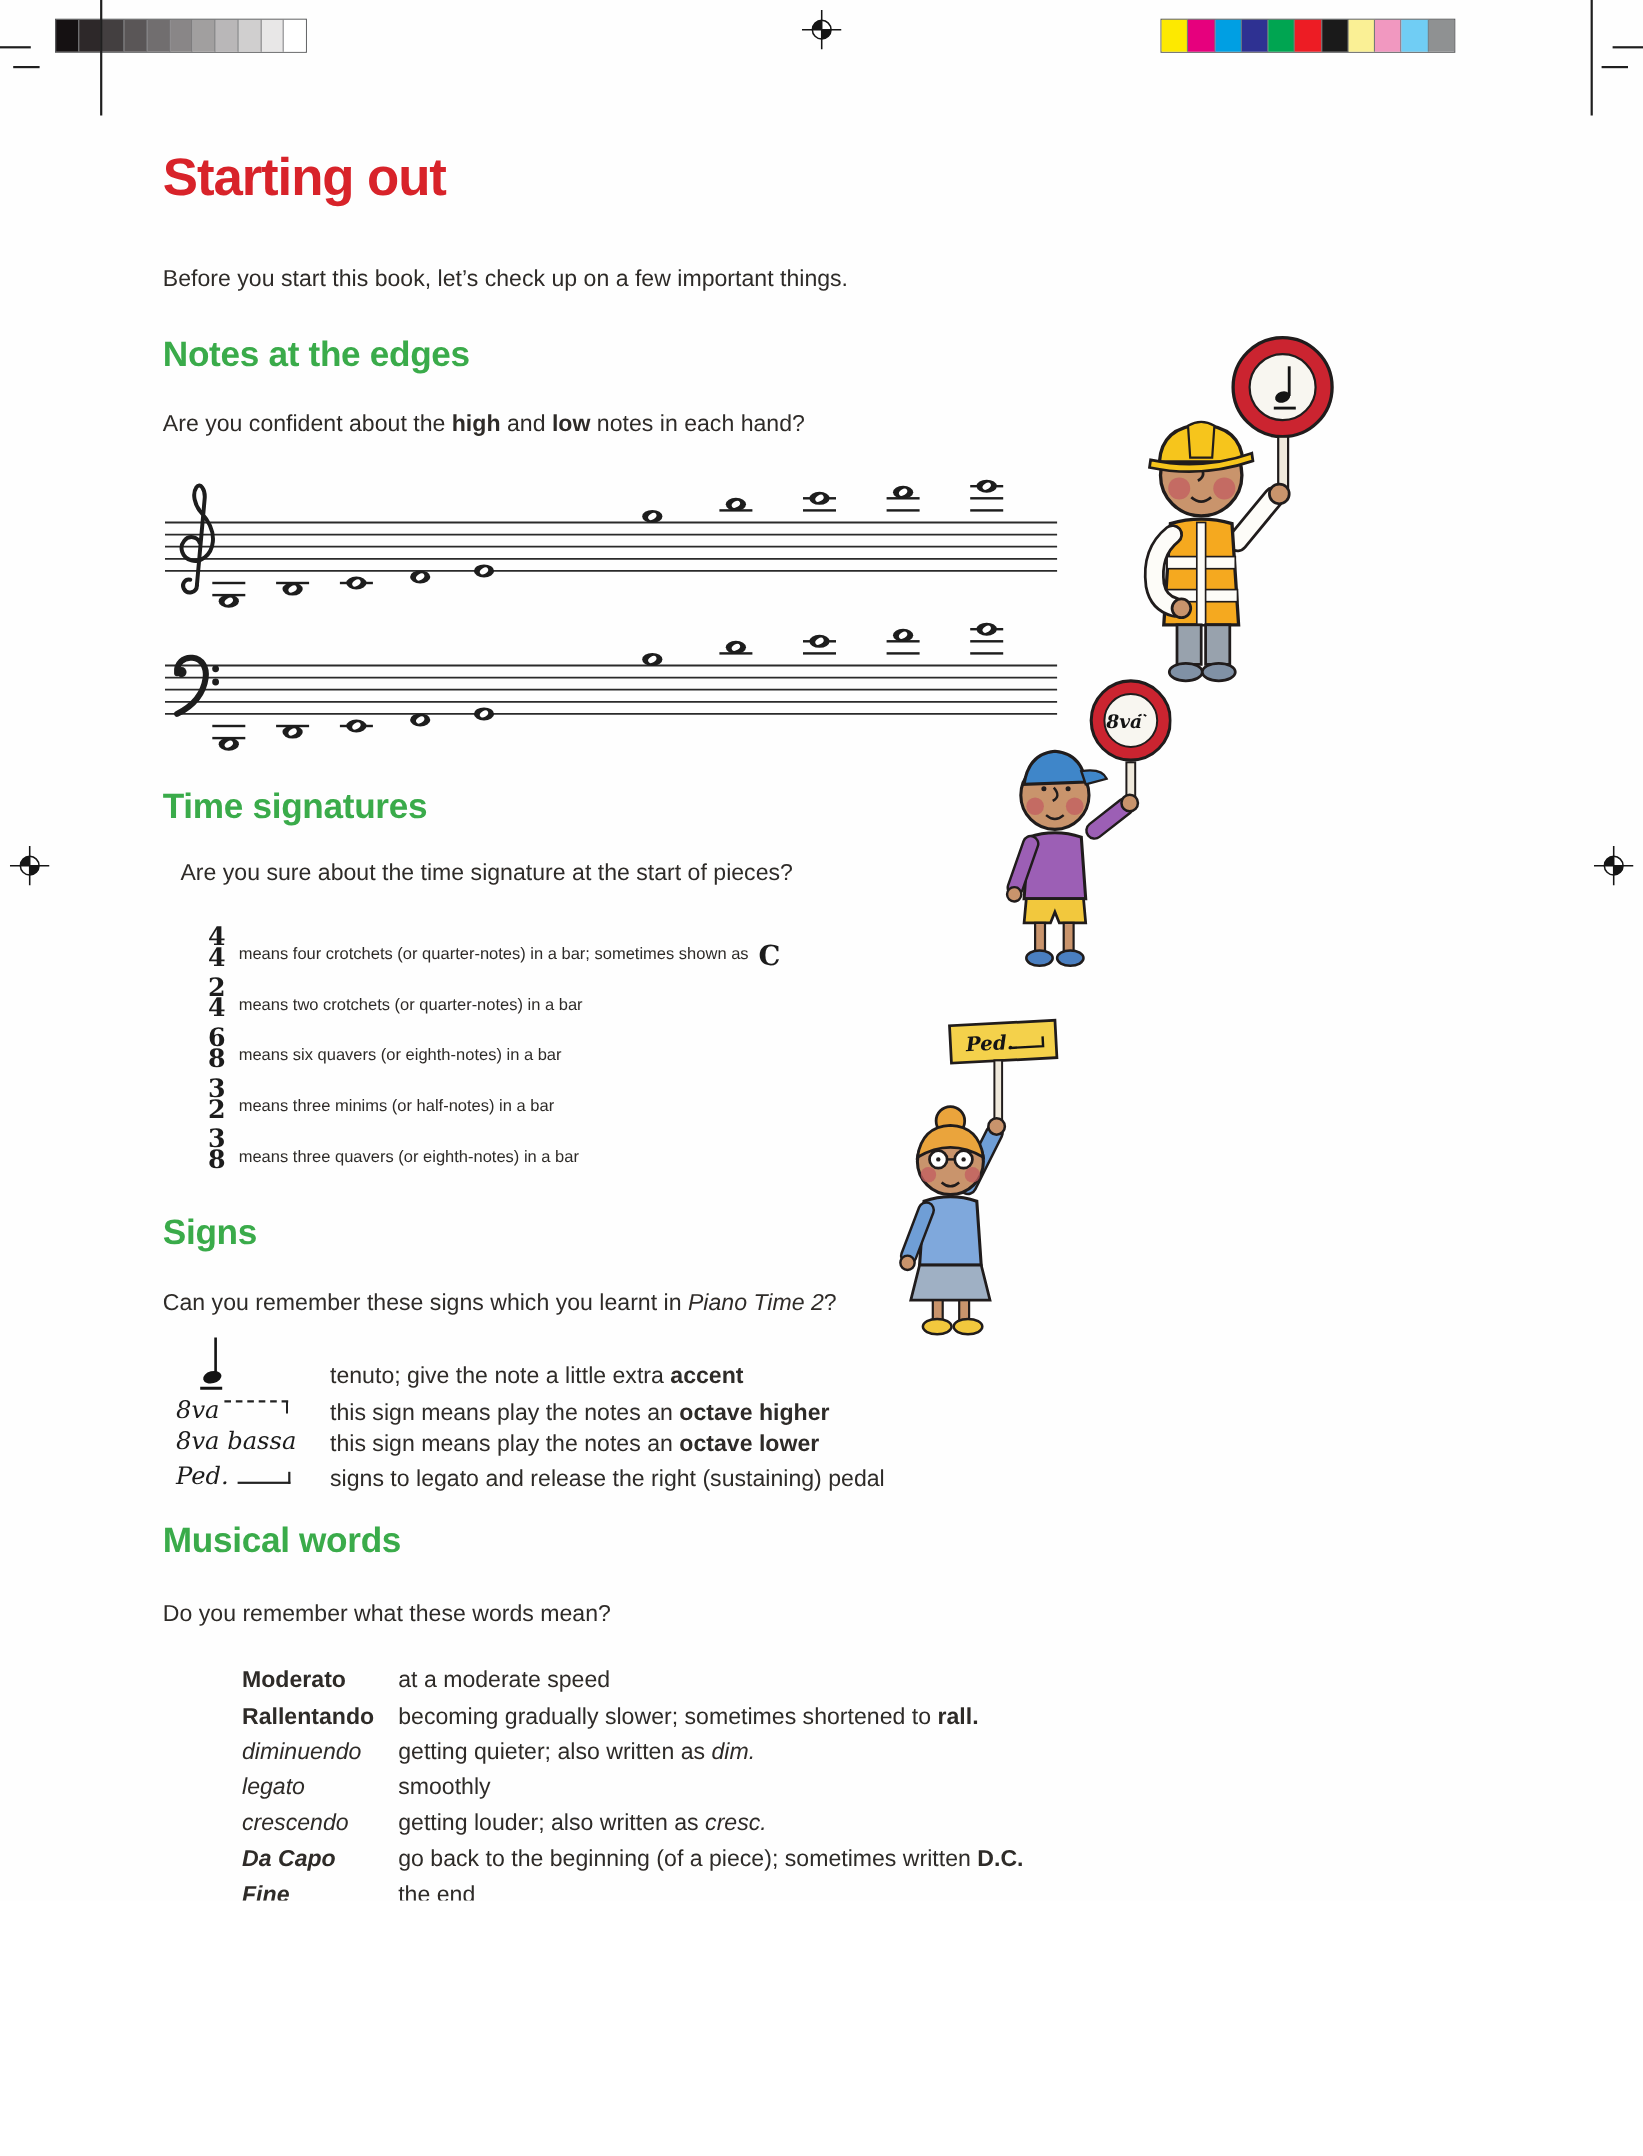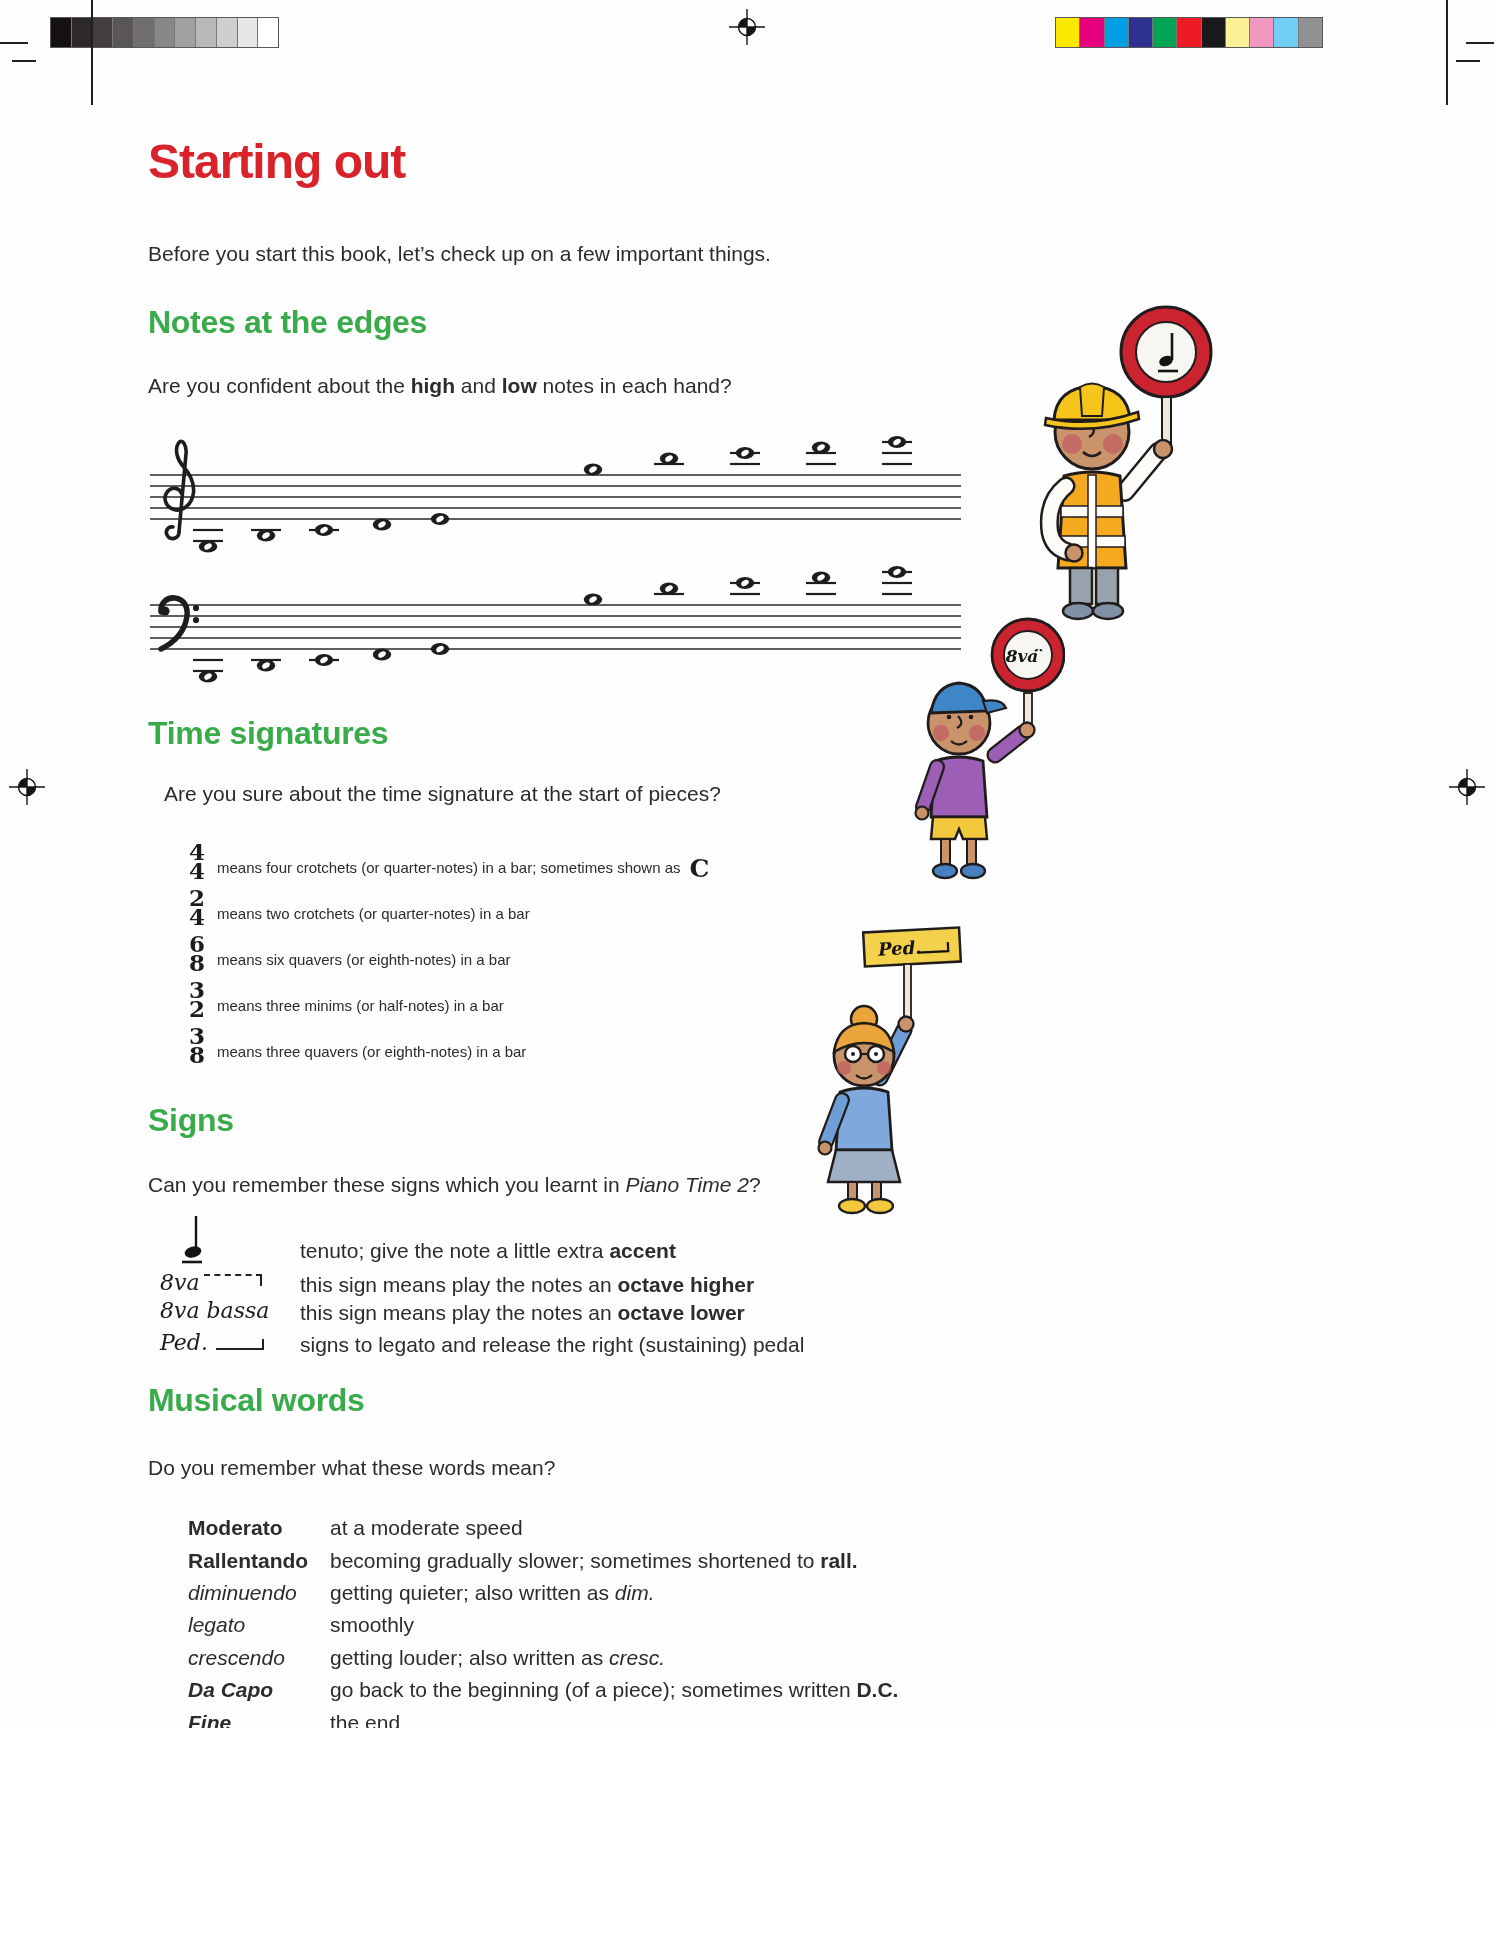--- a/index.html
+++ b/index.html
@@ -27,21 +27,21 @@
   .sign-label{position:absolute;left:160px;font-family:"DejaVu Serif",serif;font-style:italic;
               font-size:22px;color:#1c1c1c;white-space:nowrap;}
   .sign-desc{position:absolute;left:300px;font-size:21px;white-space:nowrap;}
   .ots{display:inline-block;width:56px;height:10px;border-top:2.5px dashed #222;
        border-right:2.5px solid #222;margin-left:4px;vertical-align:4px;}
   .pedline{display:inline-block;width:46px;height:9px;border-bottom:2.5px solid #222;
        border-right:2.5px solid #222;margin-left:8px;}
   
   .words{position:absolute;left:188px;top:1512px;width:980px;}
   .w-row{display:flex;height:32.4px;align-items:center;}
-  .w-word{width:142px;font-size:21px;white-space:nowrap;}
+  .w-word{width:142px;font-size:21px;white-space:nowrap;margin-left:32px;}
   .w-b{font-weight:700;}
   .w-i{font-style:italic;}
   .w-bi{font-weight:700;font-style:italic;}
   .w-desc{font-size:21px;white-space:nowrap;}
   .footer{font-family:"Liberation Serif",serif;font-size:14.5px;color:#222;white-space:pre;margin-top:36px;}
   .pagenum{font-size:21px;color:#2e2b28;}
   svg text{font-family:"DejaVu Serif",serif;}
 </style>
 </head>
 <body>

